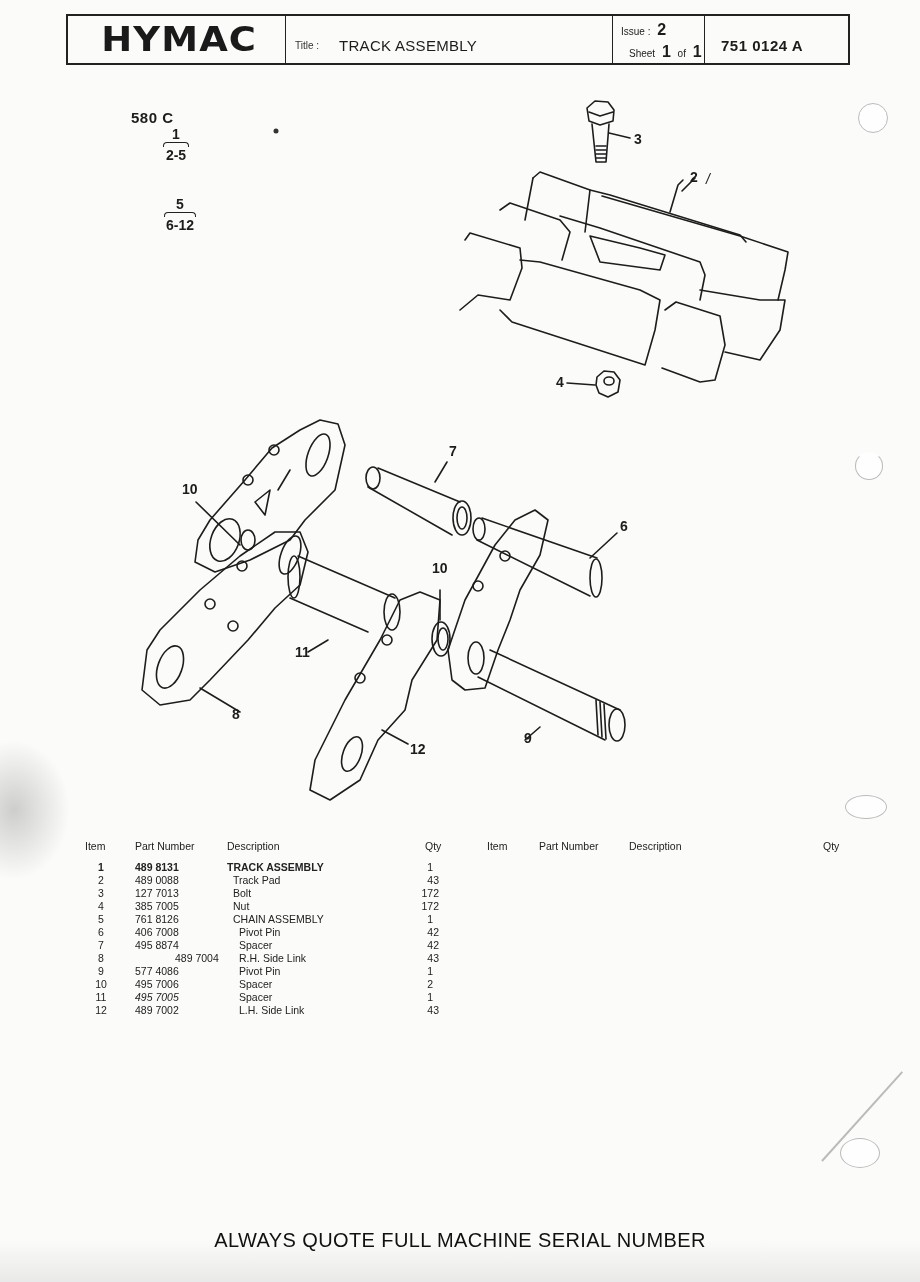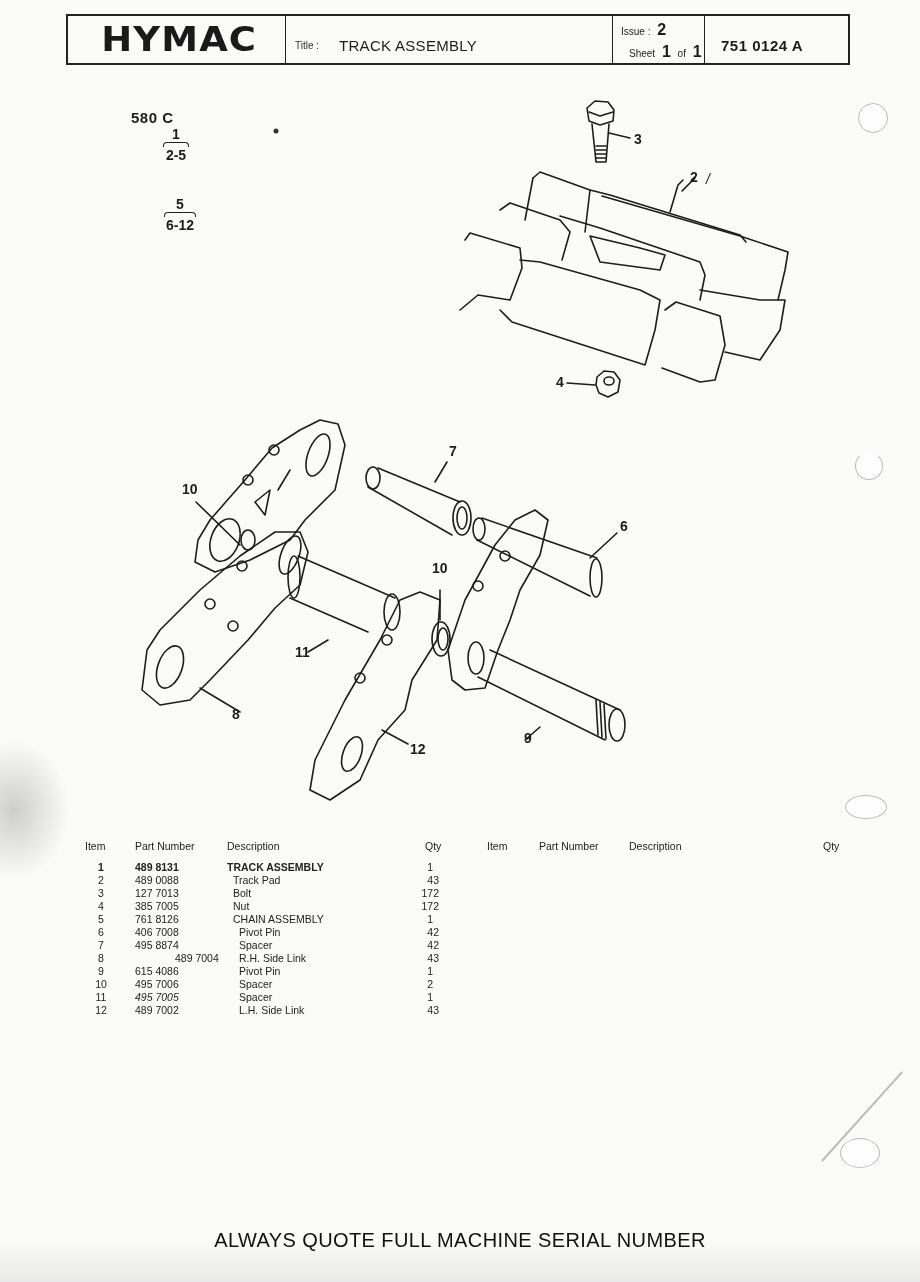--- a/index.html
+++ b/index.html
@@ -295,21 +295,21 @@
     <span class="c-qty" style="left:324px;">42</span>
   </div>
   <div class="row" style="top:112px;">
     <span class="c-item" style="left:6px;">8</span>
     <span class="c-part" style="left:50px;margin-left:40px;">489 7004</span>
     <span class="c-desc" style="left:154px;">R.H. Side Link</span>
     <span class="c-qty" style="left:324px;">43</span>
   </div>
   <div class="row" style="top:125px;">
     <span class="c-item" style="left:6px;">9</span>
-    <span class="c-part" style="left:50px;">615 4086</span>
+    <span class="c-part" style="left:50px;">577 4086</span>
     <span class="c-desc" style="left:154px;">Pivot Pin</span>
     <span class="c-qty" style="left:318px;">1</span>
   </div>
   <div class="row" style="top:138px;">
     <span class="c-item" style="left:6px;">10</span>
     <span class="c-part" style="left:50px;">495 7006</span>
     <span class="c-desc" style="left:154px;">Spacer</span>
     <span class="c-qty" style="left:318px;">2</span>
   </div>
   <div class="row" style="top:151px;">

